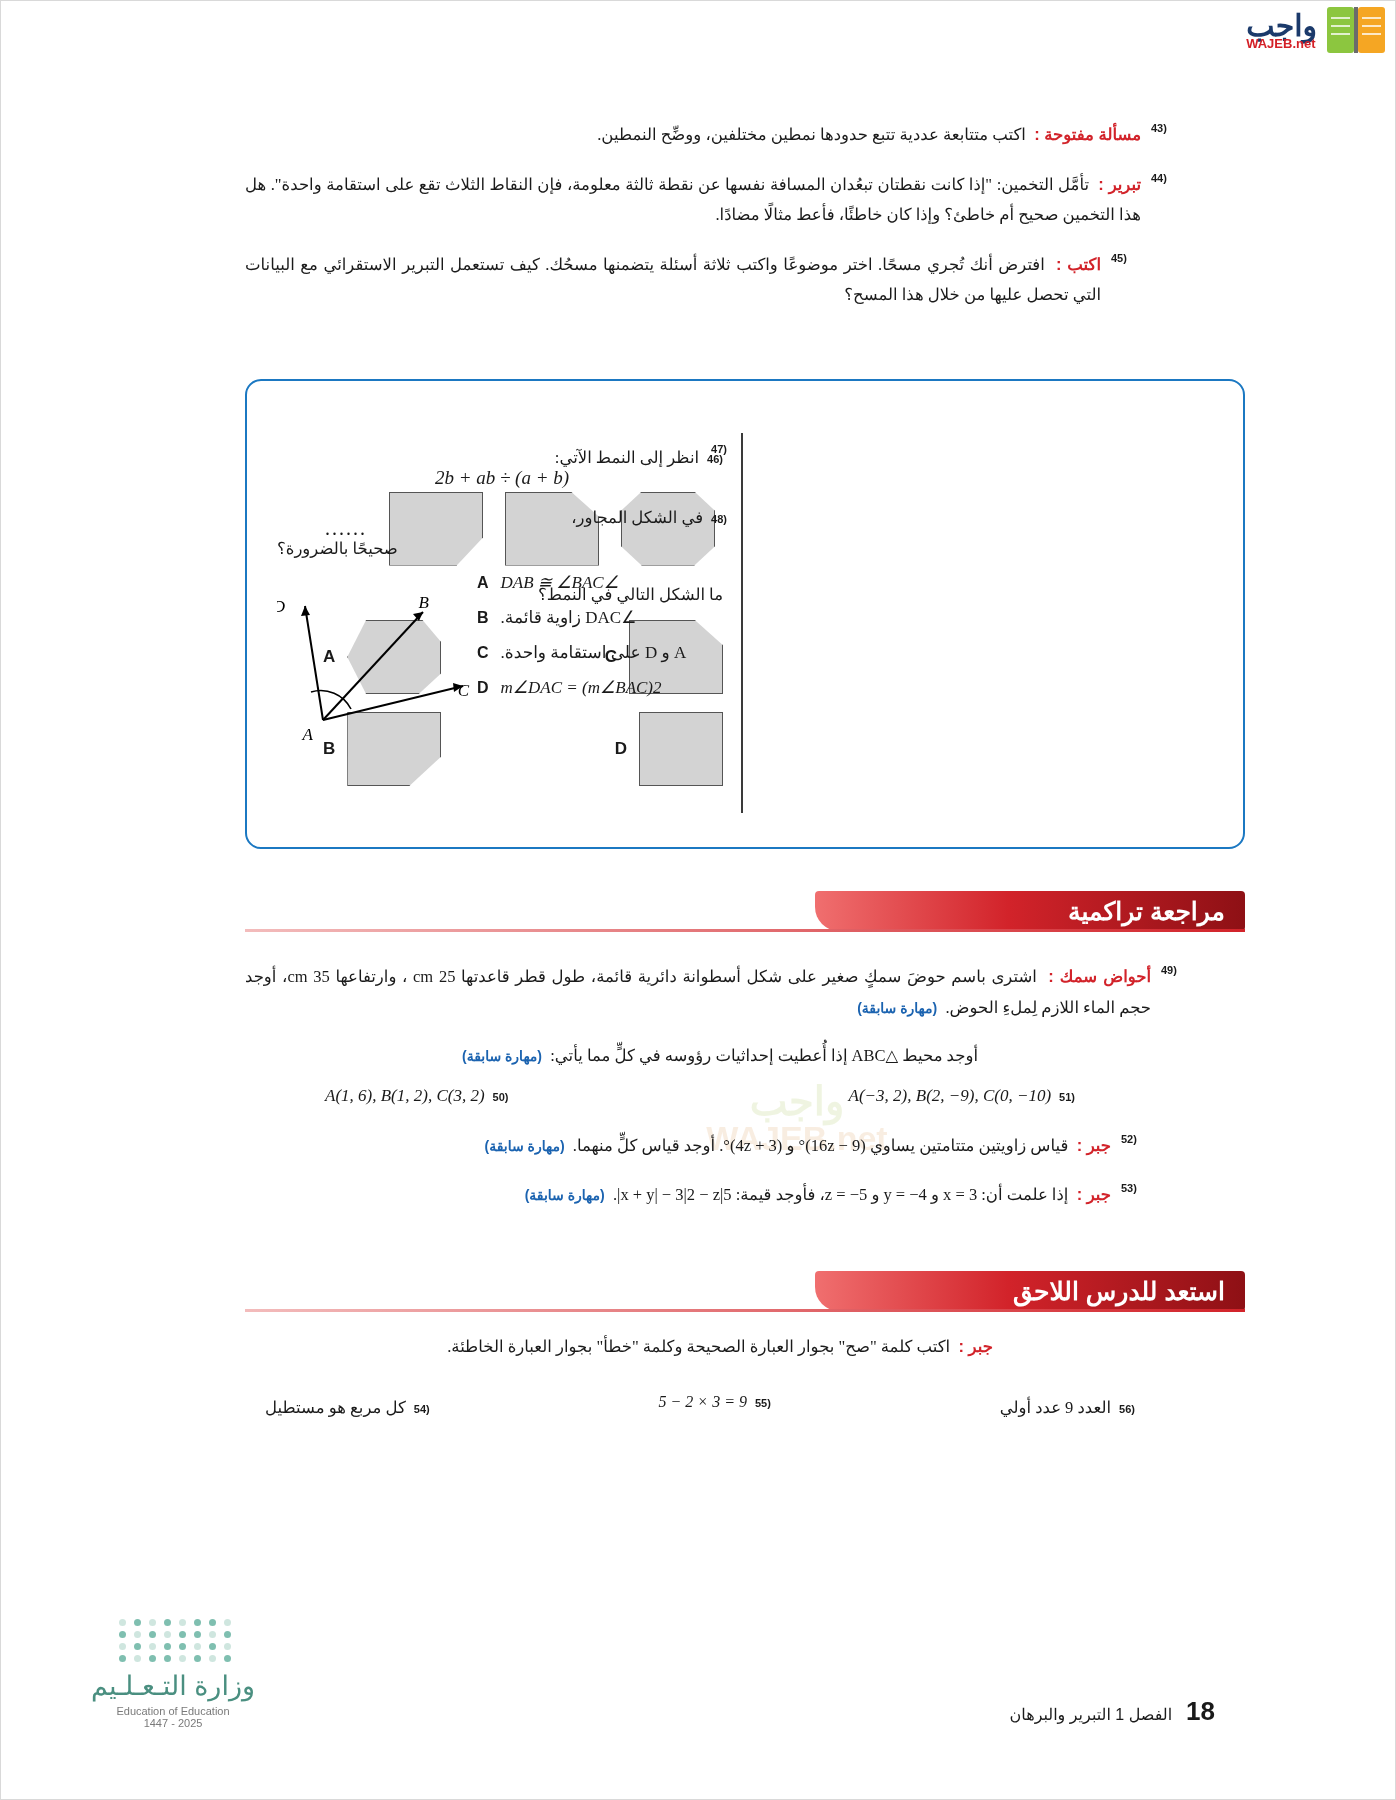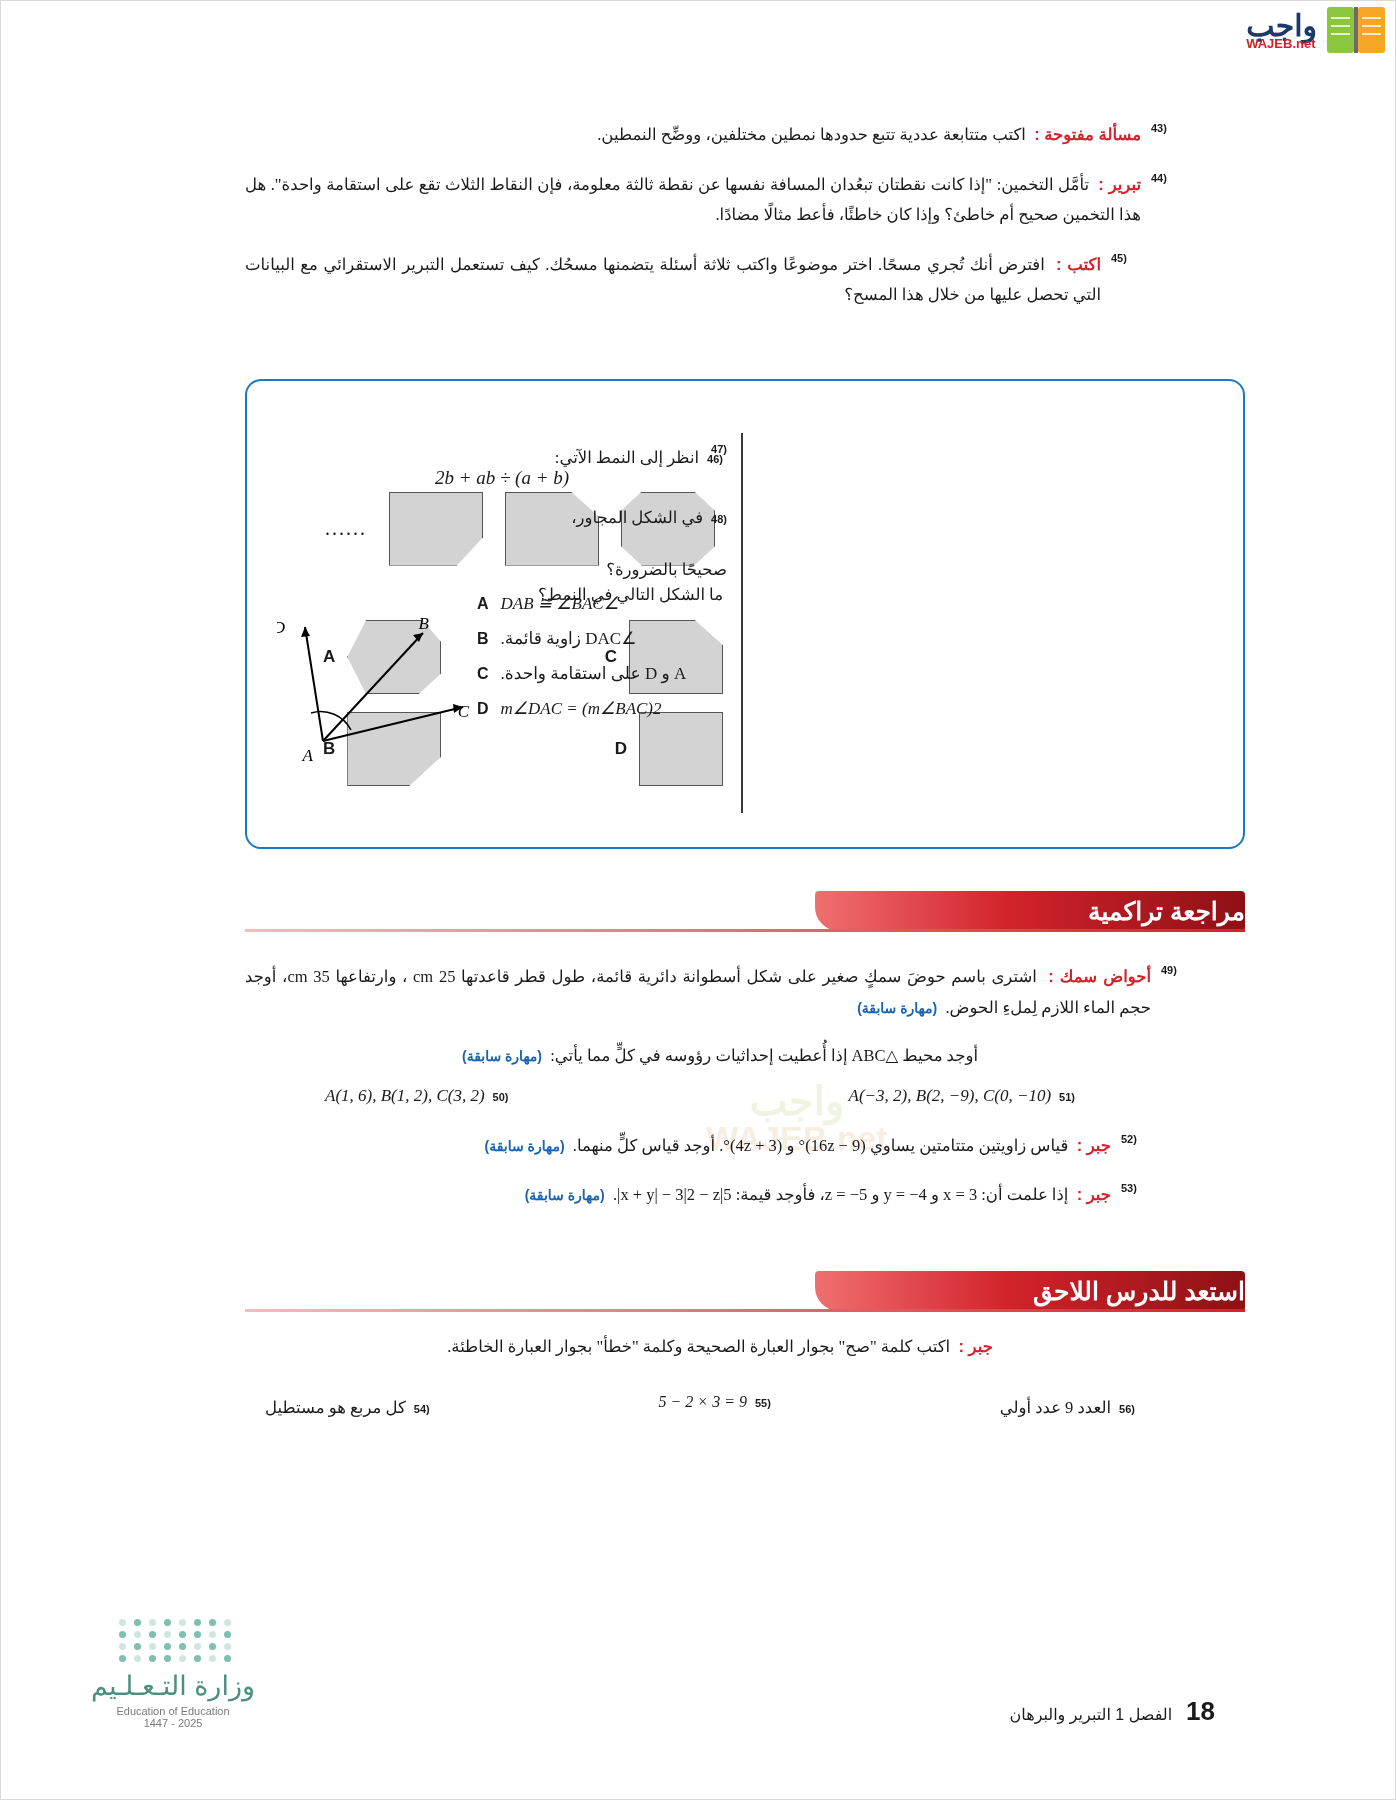--- a/index.html
+++ b/index.html
@@ -91,21 +91,21 @@
   }
   .wm-txt{font-family:"Liberation Sans",sans-serif;font-weight:bold;font-size:40px;color:#b9cf7a;line-height:1;}
   .wm-net{font-size:34px;color:#e2b07a;}
 
   
   .banner{
     position:absolute;height:40px;width:430px;
     background:linear-gradient(90deg,#f06f6f 0%,#d2232a 45%,#8e1015 100%);
     border-radius:4px 4px 4px 24px;
     color:#fff;font-family:"Liberation Sans",sans-serif;font-weight:bold;font-size:25px;
-    display:flex;align-items:center;box-sizing:border-box;
+    display:flex;align-items:center;padding-right:20px;box-sizing:border-box;
     right:150px;
   }
   .banner-line{
     position:absolute;right:150px;width:1000px;height:3px;
     background:linear-gradient(270deg,#d2232a 0%,#f3bcbc 100%);
   }
 
   .sec2{position:absolute;top:960px;right:200px;width:950px;}
   .sec3{position:absolute;top:1330px;right:200px;width:950px;}
 
@@ -227,21 +227,21 @@
           <span class="qnum">(47</span>
         </div>
         <div class="mathi" style="font-size:19px;text-align:center;margin:12px 0 6px 0;direction:ltr;">2b + ab ÷ (a + b)</div>
       </div>
 
       <div style="margin-top:14px;">
         <div style="display:flex;gap:8px;align-items:baseline;">
           <span class="qnum">(48</span>
           <span class="qtext">في الشكل المجاور،</span>
         </div>
-        <div class="qtext" style="text-align:right;margin-top:21px;">صحيحًا بالضرورة؟</div>
+        <div class="qtext" style="text-align:left;">صحيحًا بالضرورة؟</div>
 
         <div style="position:relative;height:180px;">
 
           <svg width="230" height="175" viewBox="0 0 230 175" style="position:absolute;left:0;top:4px;">
             <line x1="46" y1="152" x2="28" y2="38" stroke="#000" stroke-width="2"></line>
             <polygon points="28,38 24,48 33,47" fill="#000"></polygon>
             <line x1="46" y1="152" x2="146" y2="44" stroke="#000" stroke-width="2"></line>
             <polygon points="146,44 136,46 142,53" fill="#000"></polygon>
             <line x1="46" y1="152" x2="186" y2="118" stroke="#000" stroke-width="2"></line>
             <polygon points="186,118 176,115 177,124" fill="#000"></polygon>

